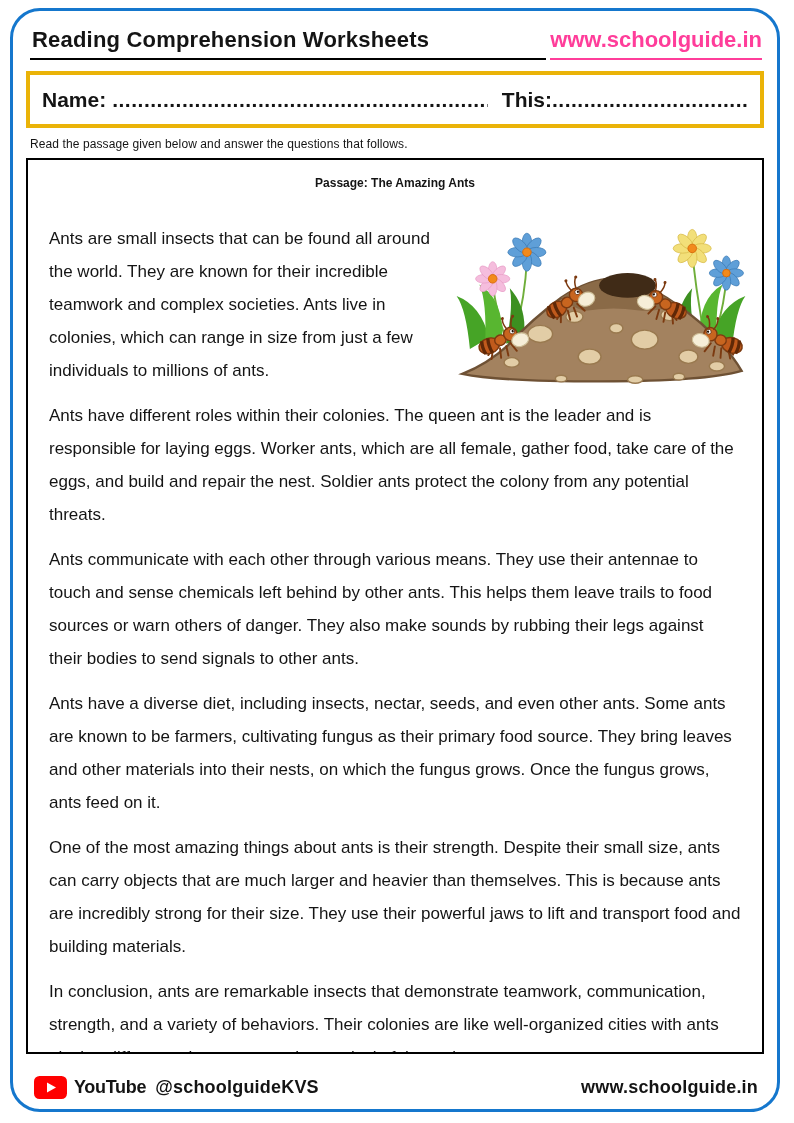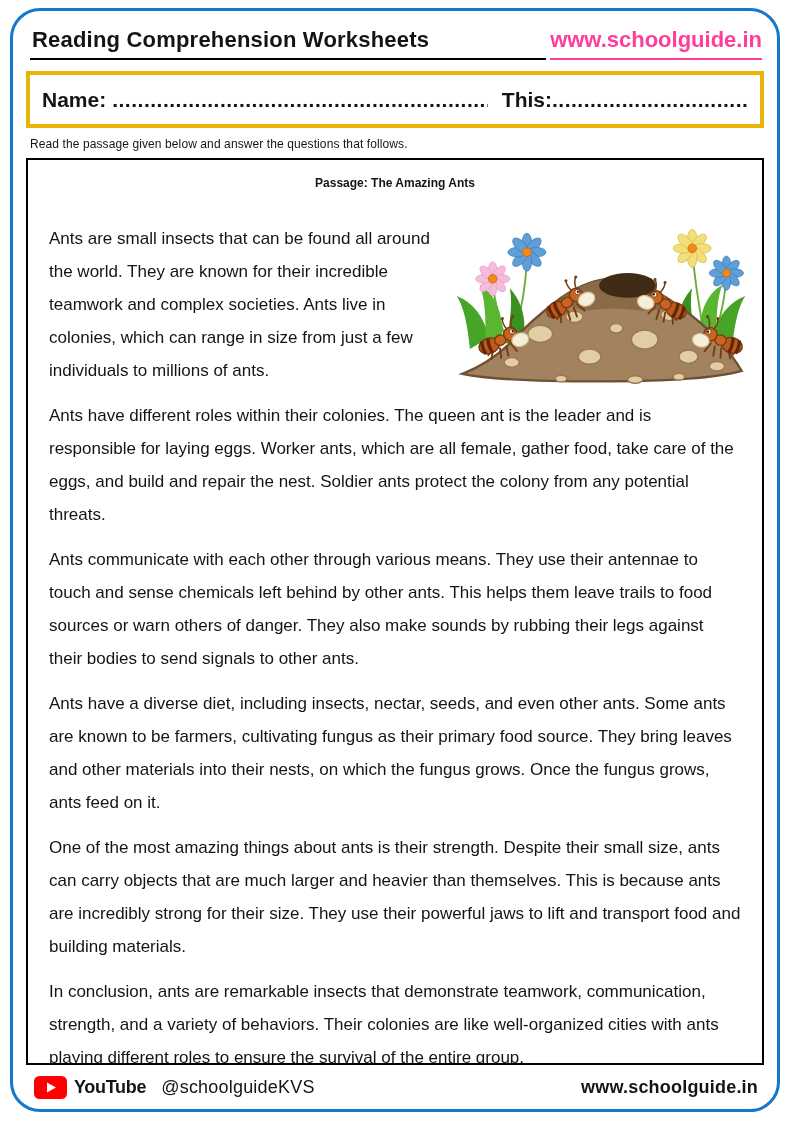--- a/index.html
+++ b/index.html
@@ -100,26 +100,26 @@
     width: 304px;
     height: 167px;
     margin: -2px 0 4px 12px;
   }
   .passage-box p { margin: 12px; }
   
   .footer {
     display: flex;
     justify-content: space-between;
     align-items: center;
-    padding: 11px 6px 2px 8px;
+    padding: 22px 6px 2px 8px;
     font-size: 18px;
   }
   .yt-block { display: flex; align-items: center; gap: 7px; cursor: pointer; }
   .yt-word { font-weight: bold; letter-spacing: -0.3px; }
-  .yt-handle { font-weight: normal; margin-left: 8px; letter-spacing: 0.2px; }
+  .yt-handle { font-weight: bold; margin-left: 2px; letter-spacing: 0.2px; }
   .footer-site { font-weight: bold; letter-spacing: 0.2px; }
 </style>
 </head>
 <body>
 
 <div class="frame">
 
   <div class="header">
     <span class="page-title">Reading Comprehension Worksheets</span>
     <span class="site-link">www.schoolguide.in</span>

